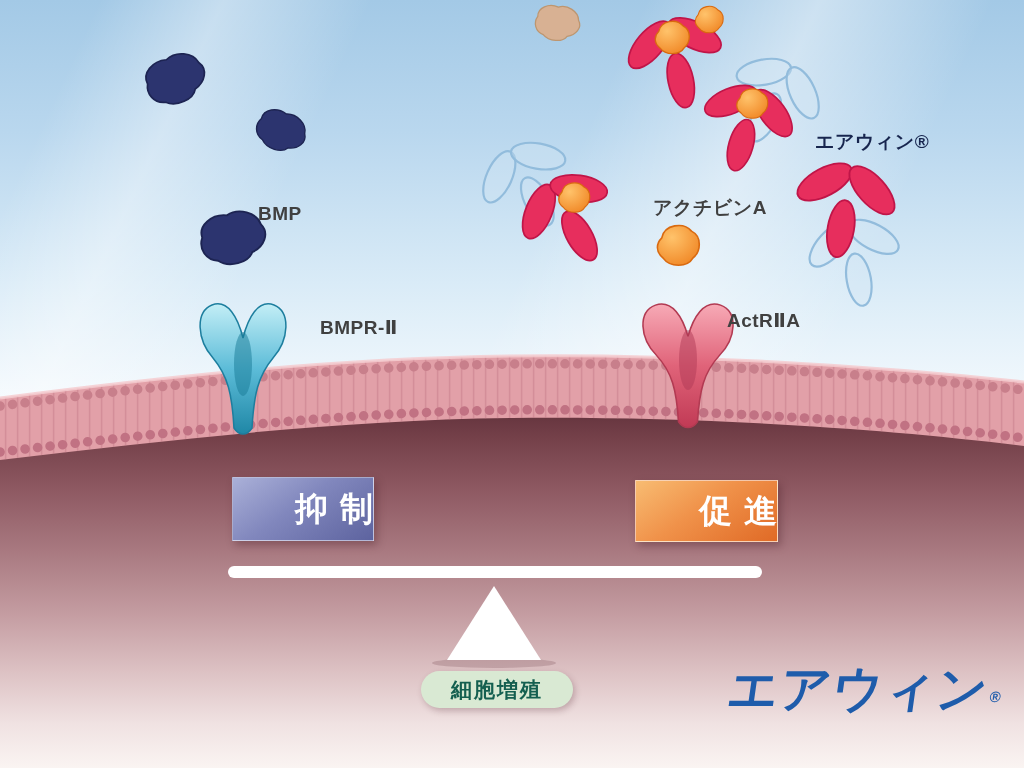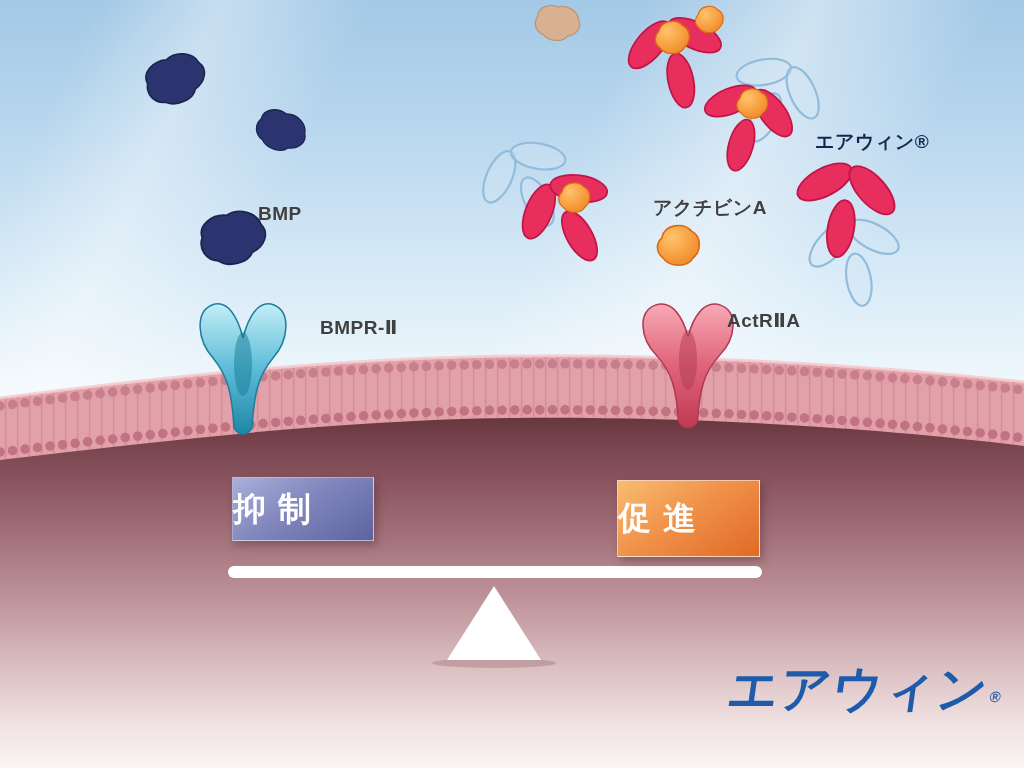--- a/index.html
+++ b/index.html
@@ -24,32 +24,32 @@
       #5d2e38 0%, #744049 10%, #8f5a63 25%, #aa7b82 42%,
       #c49ca1 58%, #ddc2c4 74%, #f0e2e2 88%, #faf4f2 100%);
   }
   svg.scene{position:absolute;left:0;top:0;width:1024px;height:768px;}
   .annot{
     position:absolute;font-weight:bold;font-size:19px;color:#404040;
     letter-spacing:.5px;white-space:nowrap;
   }
   .annot.airwin{color:#17254e;}
   .box{
-    position:absolute;display:flex;align-items:center;justify-content:flex-start;
+    position:absolute;display:flex;align-items:center;justify-content:flex-end;
     color:#ffffff;font-size:33px;font-weight:bold;
     box-shadow:3px 4px 8px rgba(70,25,35,.35);
   }
   .box span{letter-spacing:12px;margin-right:-12px;white-space:nowrap;}
   .box.inhibit{
     left:232px;top:477px;width:142px;height:64px;
     background:linear-gradient(145deg,#aab0d8 0%,#8187bd 45%,#5d639f 100%);
     border:1px solid rgba(255,255,255,.45);
   }
   .box.promote{
-    left:617px;top:480px;width:143px;height:77px;
+    left:635px;top:480px;width:143px;height:62px;
     background:linear-gradient(145deg,#f8bc72 0%,#f0924a 45%,#e06a26 100%);
     border:1px solid rgba(255,255,255,.6);
   }
   .pill{
     position:absolute;left:421px;top:671px;width:152px;height:37px;border-radius:19px;
     background:#d9e9d3;color:#145f50;font-size:21px;font-weight:bold;
     display:flex;align-items:center;justify-content:center;letter-spacing:2px;
     box-shadow:2px 3px 6px rgba(70,25,35,.25);
   }
   .logo{
@@ -153,18 +153,21 @@
   <div class="annot airwin" style="left:815px;top:129px;">エアウィン®</div>
   <div class="annot" style="left:727px;top:309px;">ActRⅡA</div>
 
   <div class="box inhibit">
     <span>抑制</span>
   </div>
   <div class="box promote">
     <span>促進</span>
   </div>
 
+  <div class="pill">
+    <span>細胞増殖</span>
+  </div>
 
   <div class="logo">
     <span>エアウィン</span><span class="reg">®</span>
   </div>
 
 </div>
 
 </body></html>

